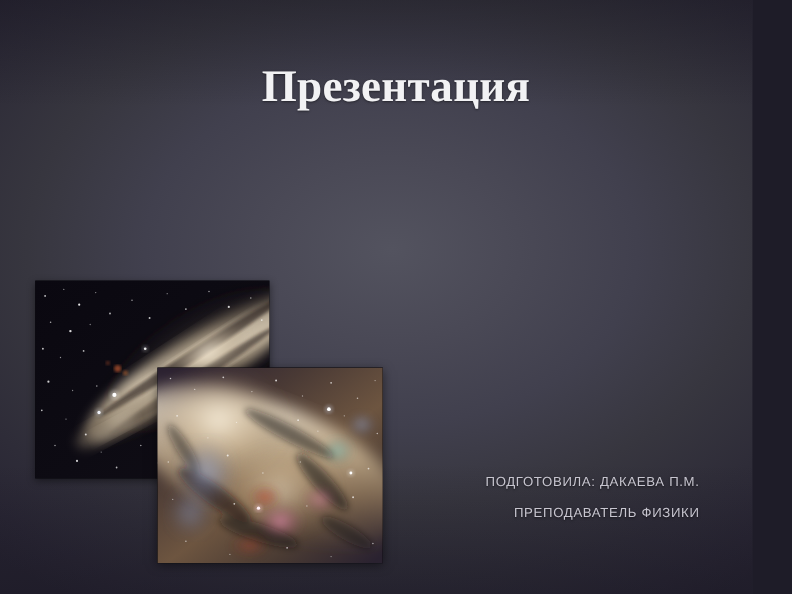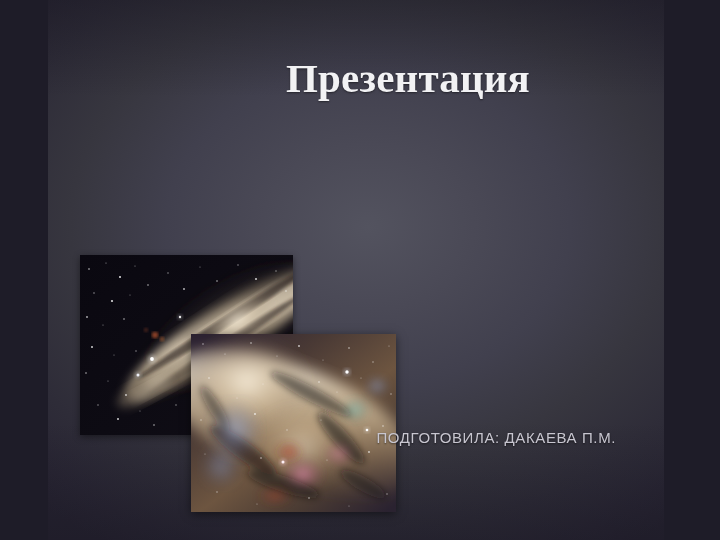--- a/index.html
+++ b/index.html
@@ -2,35 +2,34 @@
 <html><head>
 <meta charset="utf-8">
 <style>
   html, body {
     margin: 0;
     padding: 0;
     background: #1e1c28;
   }
   .slide {
     position: relative;
-    width: 616px;
+    width: 684px;
     height: 540px;
     overflow: hidden;
     font-family: "Liberation Serif", "DejaVu Serif", serif;
     
     background:
       radial-gradient(ellipse 78% 70% at 52% 42%,
         #53535f 0%,
         #4a4956 22%,
         #41404e 42%,
         #37363f 62%,
         #2e2c38 80%,
         #292634 92%,
         #262331 100%);
-    margin-left: 48px;
   }
   
   .slide::after {
     content: "";
     position: absolute;
     inset: 0;
     pointer-events: none;
     background: linear-gradient(180deg,
       rgba(18,16,26,0.35) 0%,
       rgba(18,16,26,0.00) 18%,
@@ -62,21 +61,21 @@
   .subtitle-block {
     position: absolute;
     right: 48px;
     top: 424px;
     text-align: right;
     z-index: 7;
   }
   .subtitle-line {
     display: block;
     color: #c8c6d0;
-    font-size: 15px;
+    font-size: 12px;
     line-height: 28px;
     letter-spacing: 0.6px;
     font-family: "Liberation Sans", "DejaVu Sans", sans-serif;
     font-weight: 400;
     text-shadow: 0 1px 2px rgba(0,0,0,0.55);
     white-space: nowrap;
   }
 
   
   .photo {
@@ -341,15 +340,16 @@
       </g>
     </svg>
   </div>
 
   <div class="title-block">
     <span class="title-line">Презентация</span>
   </div>
 
   <div class="subtitle-block">
     <span class="subtitle-line">ПОДГОТОВИЛА: ДАКАЕВА П.М.</span>
+    <span class="subtitle-line">ПРЕПОДАВАТЕЛЬ ФИЗИКИ</span>
   </div>
 
 </div>
 
 </body></html>

